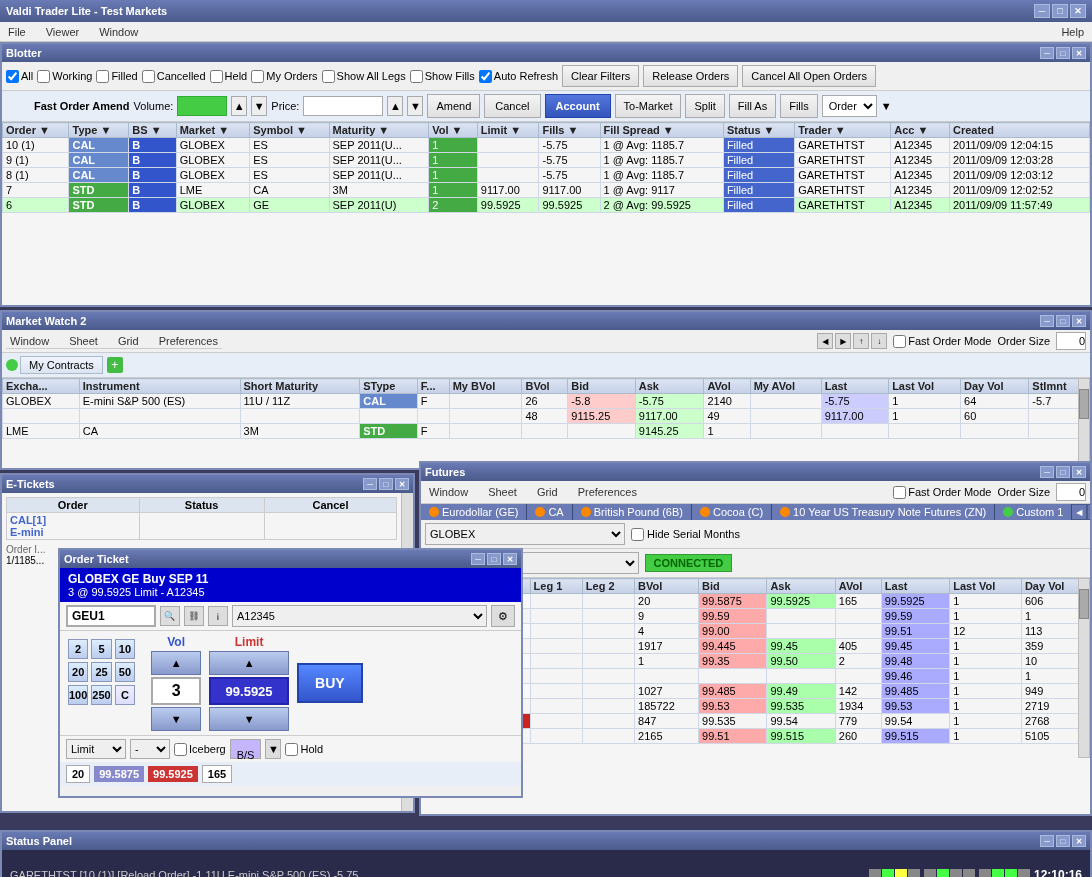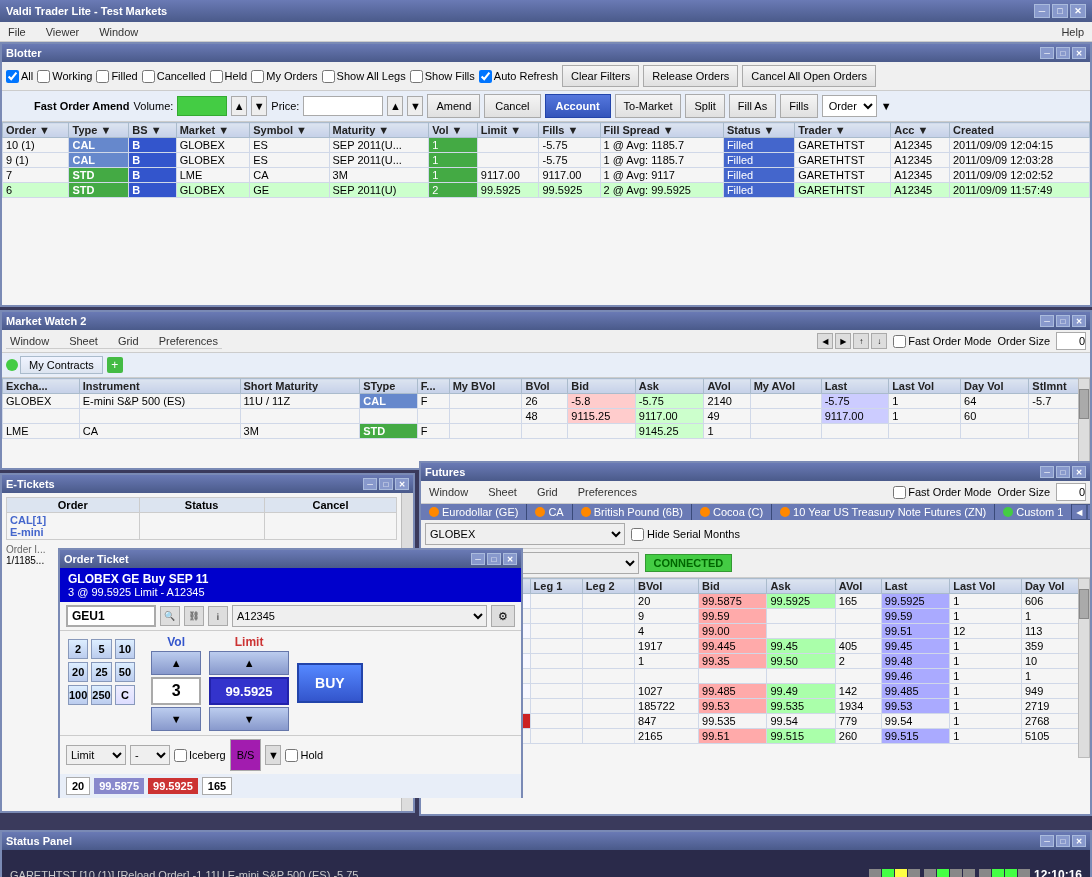--- a/index.html
+++ b/index.html
@@ -221,20 +221,36 @@
     <td>ES</td>
     <td>SEP 2011(U...</td>
     <td style="background:#44aa44;color:white;">1</td>
     <td></td>
     <td>-5.75</td>
     <td>1 @ Avg: 1185.7</td>
     <td style="background:#4466cc;color:white;">Filled</td>
     <td>GARETHTST</td>
     <td>A12345</td>
     <td>2011/09/09 12:03:28</td>
+  </tr>
+          <tr>
+    <td>8 (1)</td>
+    <td style="background:#6688cc;color:white;font-weight:bold;">CAL</td>
+    <td style="background:#3355cc;color:white;font-weight:bold;">B</td>
+    <td>GLOBEX</td>
+    <td>ES</td>
+    <td>SEP 2011(U...</td>
+    <td style="background:#44aa44;color:white;">1</td>
+    <td></td>
+    <td>-5.75</td>
+    <td>1 @ Avg: 1185.7</td>
+    <td style="background:#4466cc;color:white;">Filled</td>
+    <td>GARETHTST</td>
+    <td>A12345</td>
+    <td>2011/09/09 12:03:12</td>
   </tr>
           <tr>
     <td>7</td>
     <td style="background:#44aa44;color:white;font-weight:bold;">STD</td>
     <td style="background:#3355cc;color:white;font-weight:bold;">B</td>
     <td>LME</td>
     <td>CA</td>
     <td>3M</td>
     <td style="background:#44aa44;color:white;">1</td>
     <td>9117.00</td>
@@ -478,21 +494,21 @@
     </div>
   </div>
 
   <div style="display:flex; align-items:center; gap:4px; padding:3px 6px; border-top:1px solid #ccc; background:#f5f5f5;">
     <select style="height:20px;border:1px solid #aaa;font-size:11px;width:60px;"><option>Limit</option></select>
     <select style="height:20px;border:1px solid #aaa;font-size:11px;width:40px;"><option>-</option></select>
     <label class="checkbox-label">
         <input type="checkbox" style="">
         <span>Iceberg</span>
       </label>
-    <button style="height:32px;background:#a21caf;border:1px solid #aaa;padding:9px 6px;">B/S</button>
+    <button style="height:20px;background:#c4b5fd;border:1px solid #aaa;padding:9px 6px;">B/S</button>
     <button style="height:20px;width:16px;background:#ddd;border:1px solid #aaa;">▼</button>
     <label class="checkbox-label">
         <input type="checkbox" style="">
         <span>Hold</span>
       </label>
   </div>
   <div style="display:flex; align-items:center; gap:4px; padding:3px 6px; background:#e8eef8;">
     <div style="background:white;border:1px solid #aaa;padding:2px 5px;font-weight:bold;">20</div>
     <div style="background:#8888cc;color:white;padding:2px 5px;font-weight:bold;">99.5875</div>
     <div style="background:#cc3333;color:white;padding:2px 5px;font-weight:bold;">99.5925</div>

